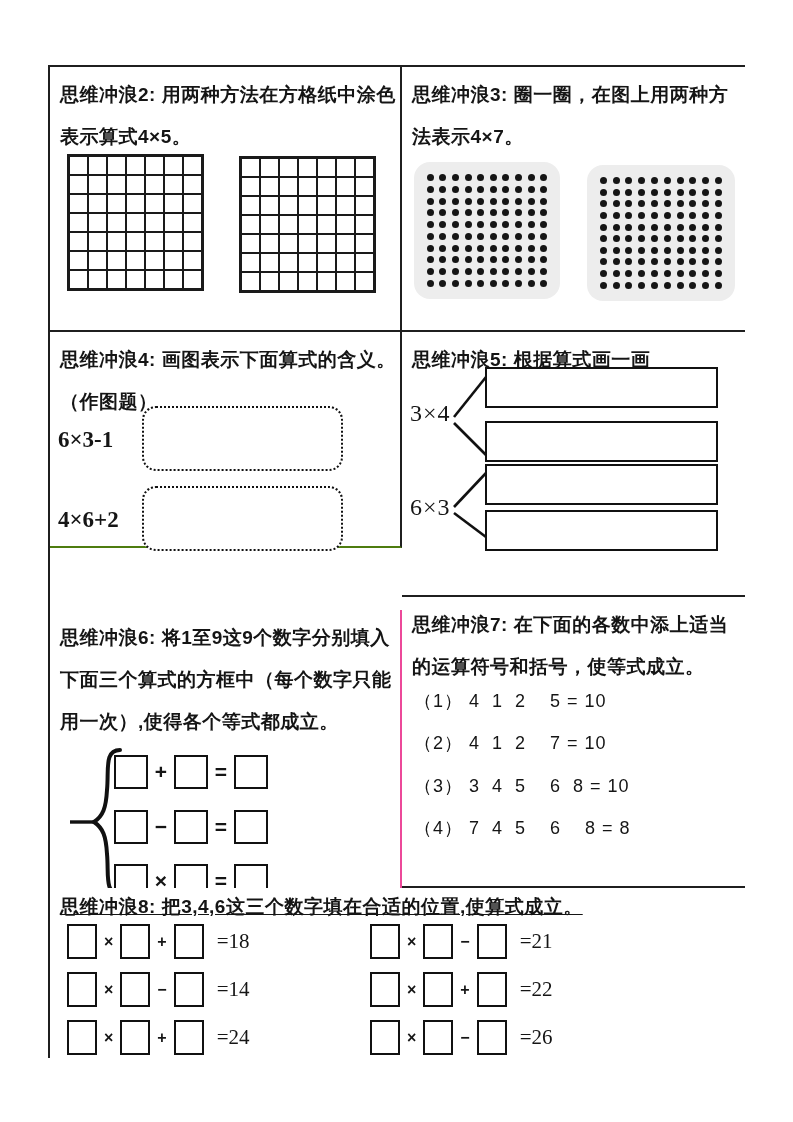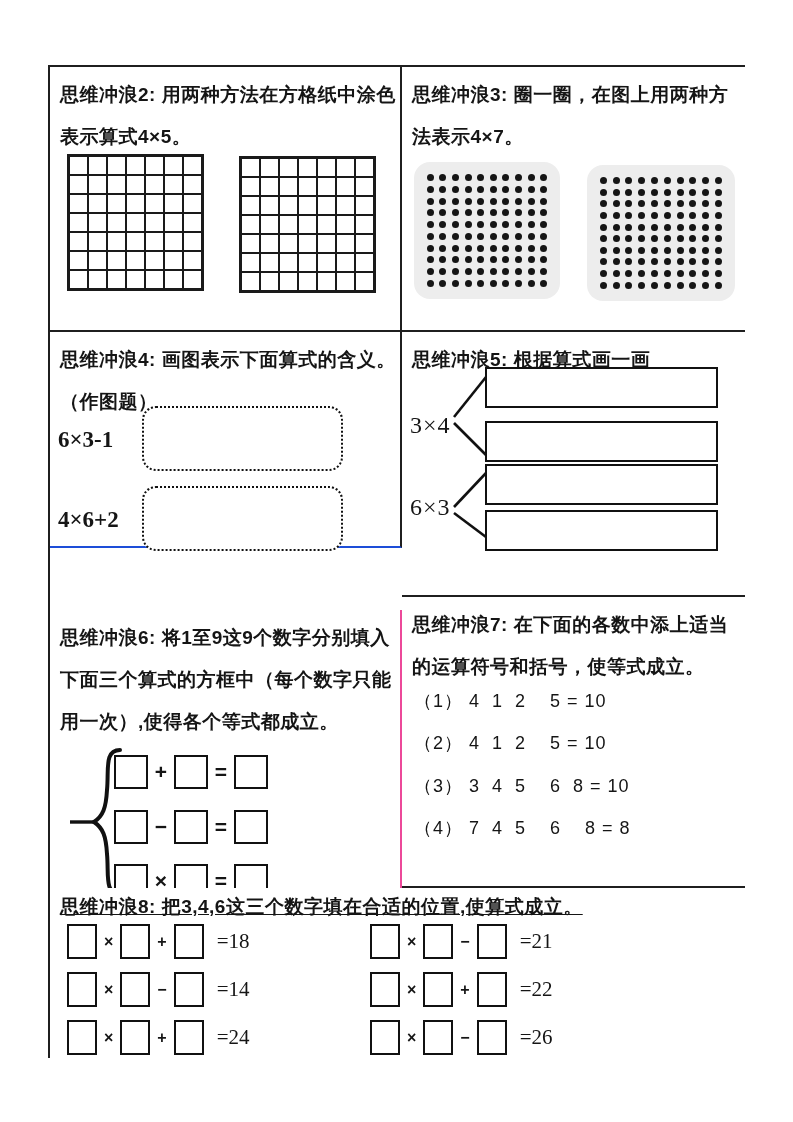--- a/index.html
+++ b/index.html
@@ -4,21 +4,21 @@
 <style>
   :root{ --ink:#151515; --panel:#ededed; }
   *{margin:0;padding:0;box-sizing:border-box;}
   html,body{width:793px;height:1122px;background:#ffffff;overflow:hidden;}
   body{font-family:"Liberation Sans",sans-serif;color:var(--ink);position:relative;}
 
   .tbl{position:absolute;left:48px;top:65px;width:697px;height:993px;border:2.5px solid #1f1f1f;}
   .cell{position:absolute;background:#fff;}
   .c-p2{left:0;top:0;width:352px;height:265px;border-right:2px solid #1f1f1f;border-bottom:2px solid #1f1f1f;}
   .c-p3{left:352px;top:0;width:343px;height:265px;border-bottom:2px solid #1f1f1f;}
-  .c-p4{left:0;top:265px;width:352px;height:216px;border-right:2px solid #1f1f1f;border-bottom:2px solid #1d4ed8;}
+  .c-p4{left:0;top:265px;width:352px;height:216px;border-right:2px solid #1f1f1f;border-bottom:2px solid #4d7c0f;}
   .c-p5{left:352px;top:265px;width:343px;height:265px;border-bottom:2px solid #1f1f1f;}
   .c-p6{left:0;top:543px;width:352px;height:340px;border-right:2px solid #ec4899;border-bottom:2px solid #1f1f1f;}
   .c-p7{left:352px;top:530px;width:343px;height:291px;border-bottom:2px solid #1f1f1f;}
   .c-p8{left:0;top:821px;width:695px;height:199px;text-decoration:underline;}
 
   .ttl{padding:7px 4px 0 10px;font-weight:bold;font-size:19px;line-height:42px;letter-spacing:.5px;}
 
   
   .grid7{position:absolute;width:137px;height:137px;border:2px solid #1a1a1a;}
   .grid7 i{display:block;border:1px solid #1a1a1a;}
@@ -34,21 +34,21 @@
   
   .expr{position:absolute;font-family:"Liberation Serif",serif;font-weight:bold;font-size:23px;}
   .e1{left:8px;top:95px;}
   .e2{left:8px;top:175px;}
   .dotbox{position:absolute;left:92px;width:201px;height:65px;border:2.5px dotted #111;border-radius:14px;background:#fff;}
   .db1{top:74px;}
   .db2{top:154px;}
 
   
   .p5label{position:absolute;font-family:"Liberation Serif",serif;font-size:24px;letter-spacing:1px;}
-  .p5l1{left:8px;top:80px;}
+  .p5l1{left:8px;top:68px;}
   .p5l2{left:8px;top:162px;}
   .p5rect{position:absolute;left:83px;width:233px;height:41px;border:2.5px solid #111;background:#fff;}
   .r1{top:35px;}.r2{top:89px;}.r3{top:132px;}.r4{top:178px;}
   .forksvg{position:absolute;width:36px;height:100px;}
   .f1{left:50px;top:33px;}
   .f2{left:50px;top:125px;}
 
   
   .p6row{position:absolute;left:64px;display:flex;align-items:center;}
   .p6r1{top:145px;}.p6r2{top:200px;}.p6r3{top:254px;}
@@ -440,21 +440,21 @@
       <span class="p6op">×</span>
       <span class="sqbox"></span>
       <span class="p6eq">=</span>
       <span class="sqbox"></span>
     </div>
   </section>
 
   <section class="cell c-p7">
     <div class="ttl">思维冲浪7: 在下面的各数中添上适当的运算符号和括号，使等式成立。</div>
     <div class="p7line p7a">（1） 4  1  2    5 = 10</div>
-    <div class="p7line p7b">（2） 4  1  2    5 = 10</div>
+    <div class="p7line p7b">（2） 4  1  2    7 = 10</div>
     <div class="p7line p7c">（3） 3  4  5    6  8 = 10</div>
     <div class="p7line p7d">（4） 7  4  5    6    8 = 8</div>
   </section>
 
   <section class="cell c-p8">
     <div class="ttl" style="line-height:24px;">思维冲浪8: 把3,4,6这三个数字填在合适的位置,使算式成立。</div>
     <div class="p8col p8c1">
       <div class="p8eq">
         <span class="vbox"></span>
         <span class="p8op">×</span>

